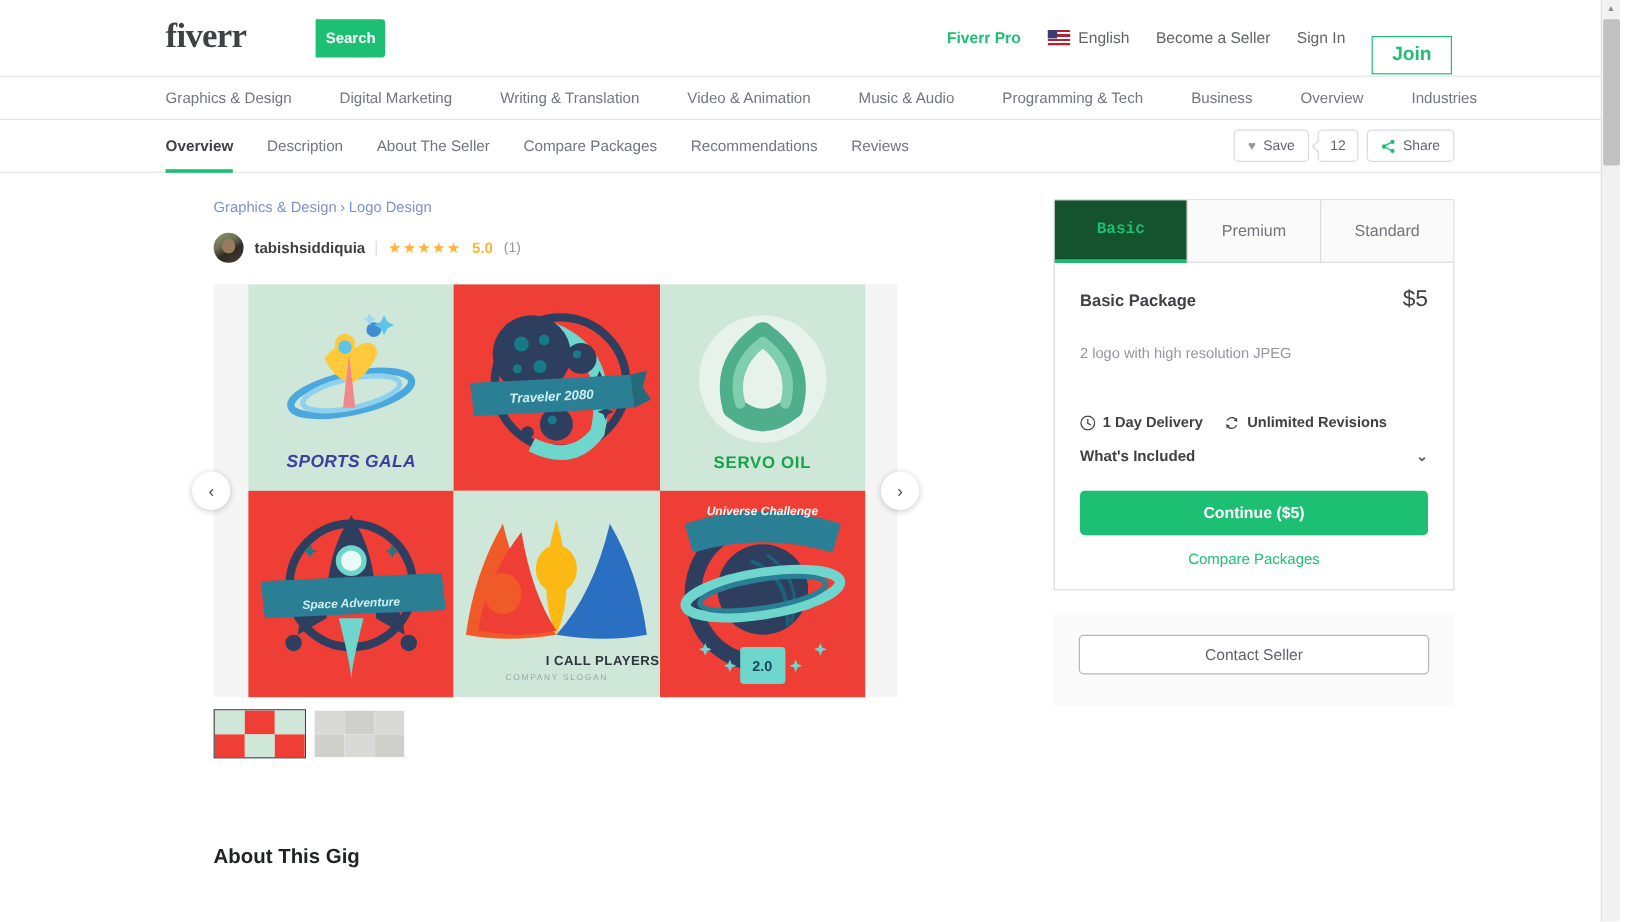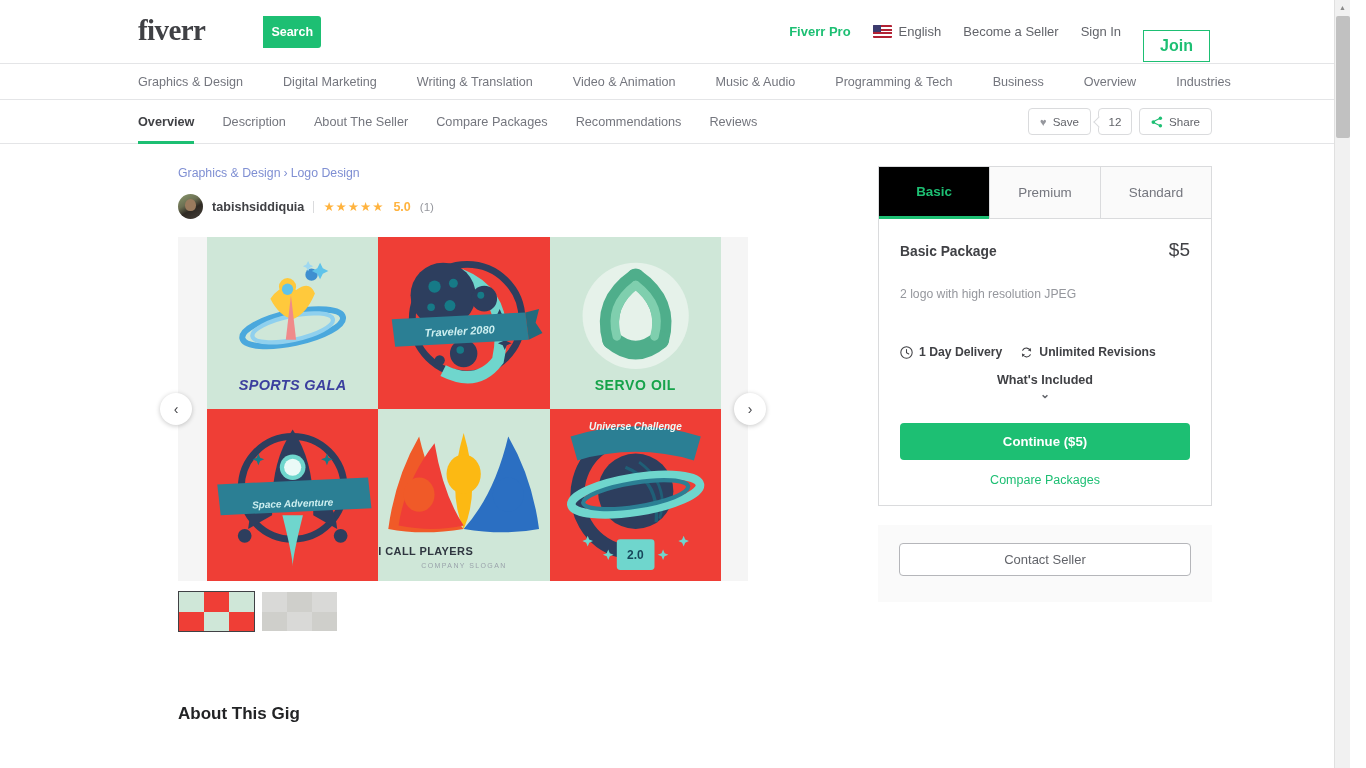--- a/index.html
+++ b/index.html
@@ -225,36 +225,36 @@
   .pkg-card { border: 1px solid #dadbdd; background: #fff; }
   .pkg-tabs { display: flex; height: 52px; }
   .pkg-tab {
     flex: 1; display: flex; align-items: center; justify-content: center;
     font-size: 13.4px; color: #74767e; background: #fafafa;
     border-bottom: 1px solid #dadbdd; border-left: 1px solid #dadbdd;
     cursor: pointer; position: relative;
   }
   .pkg-tab:first-child { border-left: none; }
   .pkg-tab.active {
-    background: #000000; color: #1dbf73; font-weight: 700;
+    background: #14532d; color: #1dbf73; font-weight: 700;
     border-bottom: 3px solid #1dbf73;
+    font-family: Liberation Mono, monospace;
   }
   .pkg-body { padding: 20px 21px 18px 21px; }
   .pkg-head { display: flex; justify-content: space-between; align-items: baseline; }
   .pkg-name { font-size: 13.8px; font-weight: 700; color: #404145; }
   .pkg-price { font-size: 19px; color: #404145; }
   .pkg-desc { font-size: 12.2px; color: #95979d; margin-top: 26px; }
   .pkg-meta { display: flex; align-items: center; gap: 18px; margin-top: 44px; font-size: 12.2px; font-weight: 700; color: #404145; }
   .pkg-meta .m { display: flex; align-items: center; gap: 6px; }
   .clock-icon, .refresh-icon { width: 13px; height: 13px; flex: 0 0 13px; }
   .included-row {
     display: flex; align-items: center; justify-content: space-between;
     margin-top: 14px; font-size: 12.6px; font-weight: 700; color: #404145;
     cursor: pointer;
-    flex-direction: column;
   }
   .chev { font-size: 12px; color: #62646a; }
   .continue-btn {
     width: 100%; height: 37px; margin-top: 22px;
     background: #1dbf73; color: #fff; border: none; border-radius: 4px;
     font-family: "Liberation Sans", sans-serif;
     font-size: 13.2px; font-weight: 700; cursor: pointer;
   }
   .compare-link {
     display: block; text-align: center; margin-top: 13px;
@@ -451,21 +451,21 @@
           <div class="tile mint">
             <svg class="art" viewBox="0 0 100 100">
               <path d="M24 16 Q32 50 50 70 L50 70 Q26 74 6 70 Q10 40 24 16Z" fill="#f05a28"></path>
               <path d="M76 16 Q68 50 50 70 Q74 74 94 70 Q90 40 76 16Z" fill="#2b6fc2"></path>
               <path d="M50 14 Q40 48 50 70 Q60 48 50 14Z" fill="#fcb913"></path>
               <path d="M33 20 Q38 50 50 68 Q32 72 12 68 Q16 42 33 20Z" fill="#ef3e36"></path>
               <ellipse cx="24" cy="50" rx="9" ry="10" fill="#f05a28"></ellipse>
               <ellipse cx="76" cy="50" rx="9" ry="10" fill="#2b6fc2"></ellipse>
               <ellipse cx="50" cy="38" rx="10" ry="11.5" fill="#fcb913"></ellipse>
             </svg>
-            <div style="position:absolute;left:0;right:0;bottom:24px;text-align:left;font-size:11px;font-weight:700;letter-spacing:.4px;color:#2f3640;">I CALL PLAYERS</div>
+            <div style="position:absolute;left:0;right:0;bottom:24px;text-align:right;font-size:11px;font-weight:700;letter-spacing:.4px;color:#2f3640;">I CALL PLAYERS</div>
             <div style="position:absolute;left:0;right:0;bottom:12px;text-align:center;font-size:7px;letter-spacing:1.4px;color:#9aa3ab;">COMPANY SLOGAN</div>
           </div>
 
           <div class="tile red">
             <svg class="art" viewBox="0 0 100 100">
               <circle cx="50" cy="50" r="34" fill="none" stroke="#2d3e5e" stroke-width="8" stroke-dasharray="120 94" transform="rotate(105 50 50)"></circle>
               <circle cx="50" cy="48" r="22" fill="#2d3e5e"></circle>
               <path d="M44 34 Q64 42 62 66" fill="none" stroke="#1f5f77" stroke-width="2"></path>
               <path d="M52 31 Q70 44 64 64" fill="none" stroke="#1f5f77" stroke-width="1.6"></path>
               <ellipse cx="50" cy="50" rx="38" ry="10" fill="none" stroke="#6fd6cd" stroke-width="5" transform="rotate(-9 50 50)"></ellipse>

